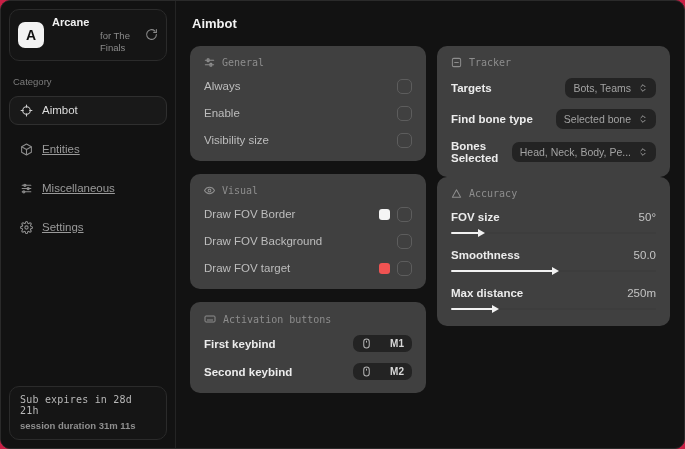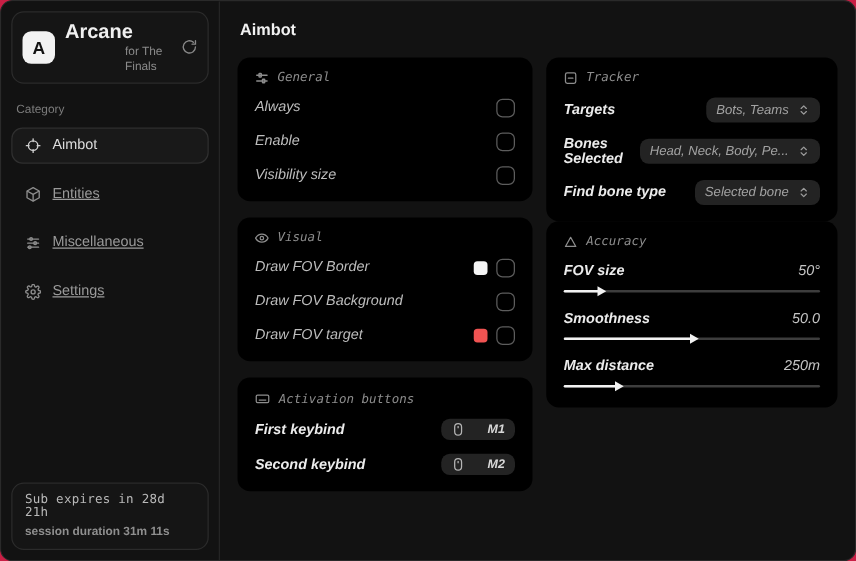--- a/index.html
+++ b/index.html
@@ -47,21 +47,21 @@
   .logo {
     width: 26px; height: 26px;
     background: #f2f2f2;
     color: #111;
     border-radius: 7px;
     font-weight: 700;
     font-size: 14px;
     display: flex; align-items: center; justify-content: center;
   }
   .brand-text { display: flex; flex-direction: column; line-height: 1.25; flex: 1; }
-  .brand-name { color: #f0f0f0; font-size: 16px; font-weight: 700; }
+  .brand-name { color: #f0f0f0; font-size: 11px; font-weight: 700; }
   .brand-sub  { color: #8b8b8b; font-size: 9.5px; padding-left: 48px; }
   .refresh { color: #8a8a8a; display: flex; }
 
   .category-label {
     color: #7c7c7c;
     font-size: 9.5px;
     margin: 15px 4px 9px 4px;
   }
   .nav { display: flex; flex-direction: column; gap: 4px; }
   .nav-item {
@@ -110,24 +110,23 @@
     color: #f2f2f2;
     font-size: 13px;
     font-weight: 700;
     margin: 2px 0 15px 2px;
   }
   .columns { display: flex; gap: 11px; align-items: flex-start; }
   .col-left  { flex: 0 0 236px; display: flex; flex-direction: column; gap: 13px; }
   .col-right { flex: 1; display: flex; flex-direction: column; gap: 0; }
 
   .card {
-    background: #000000;
+    background: #404040;
     border-radius: 10px;
     padding: 11px 14px 13px 14px;
-    font-style: italic;
   }
   .card-header {
     display: flex;
     align-items: center;
     gap: 7px;
     font-family: "DejaVu Sans Mono", monospace;
     color: #8d8d8d;
     font-size: 10px;
     margin-bottom: 10px;
   }
@@ -430,35 +429,35 @@
                 <span class="sel-value">Bots, Teams</span>
                 <span class="sicon">
                   <svg width="10" height="10" viewBox="0 0 24 24" fill="none" stroke="currentColor" stroke-width="2.4" stroke-linecap="round" stroke-linejoin="round">
                     <polyline points="7 9 12 4 17 9"></polyline>
                       <polyline points="7 15 12 20 17 15"></polyline>
                   </svg>
                 </span>
               </span>
             </div>
             <div class="row">
-              <span class="row-label strong">Bones Selected</span>
+              <span class="row-label strong">Find bone type</span>
               <span class="selectbtn">
-                <span class="sel-value">Head, Neck, Body, Pe...</span>
+                <span class="sel-value">Selected bone</span>
                 <span class="sicon">
                   <svg width="10" height="10" viewBox="0 0 24 24" fill="none" stroke="currentColor" stroke-width="2.4" stroke-linecap="round" stroke-linejoin="round">
                     <polyline points="7 9 12 4 17 9"></polyline>
                       <polyline points="7 15 12 20 17 15"></polyline>
                   </svg>
                 </span>
               </span>
             </div>
             <div class="row">
-              <span class="row-label strong">Find bone type</span>
+              <span class="row-label strong">Bones Selected</span>
               <span class="selectbtn">
-                <span class="sel-value">Selected bone</span>
+                <span class="sel-value">Head, Neck, Body, Pe...</span>
                 <span class="sicon">
                   <svg width="10" height="10" viewBox="0 0 24 24" fill="none" stroke="currentColor" stroke-width="2.4" stroke-linecap="round" stroke-linejoin="round">
                     <polyline points="7 9 12 4 17 9"></polyline>
                       <polyline points="7 15 12 20 17 15"></polyline>
                   </svg>
                 </span>
               </span>
             </div>
           </section>
 

